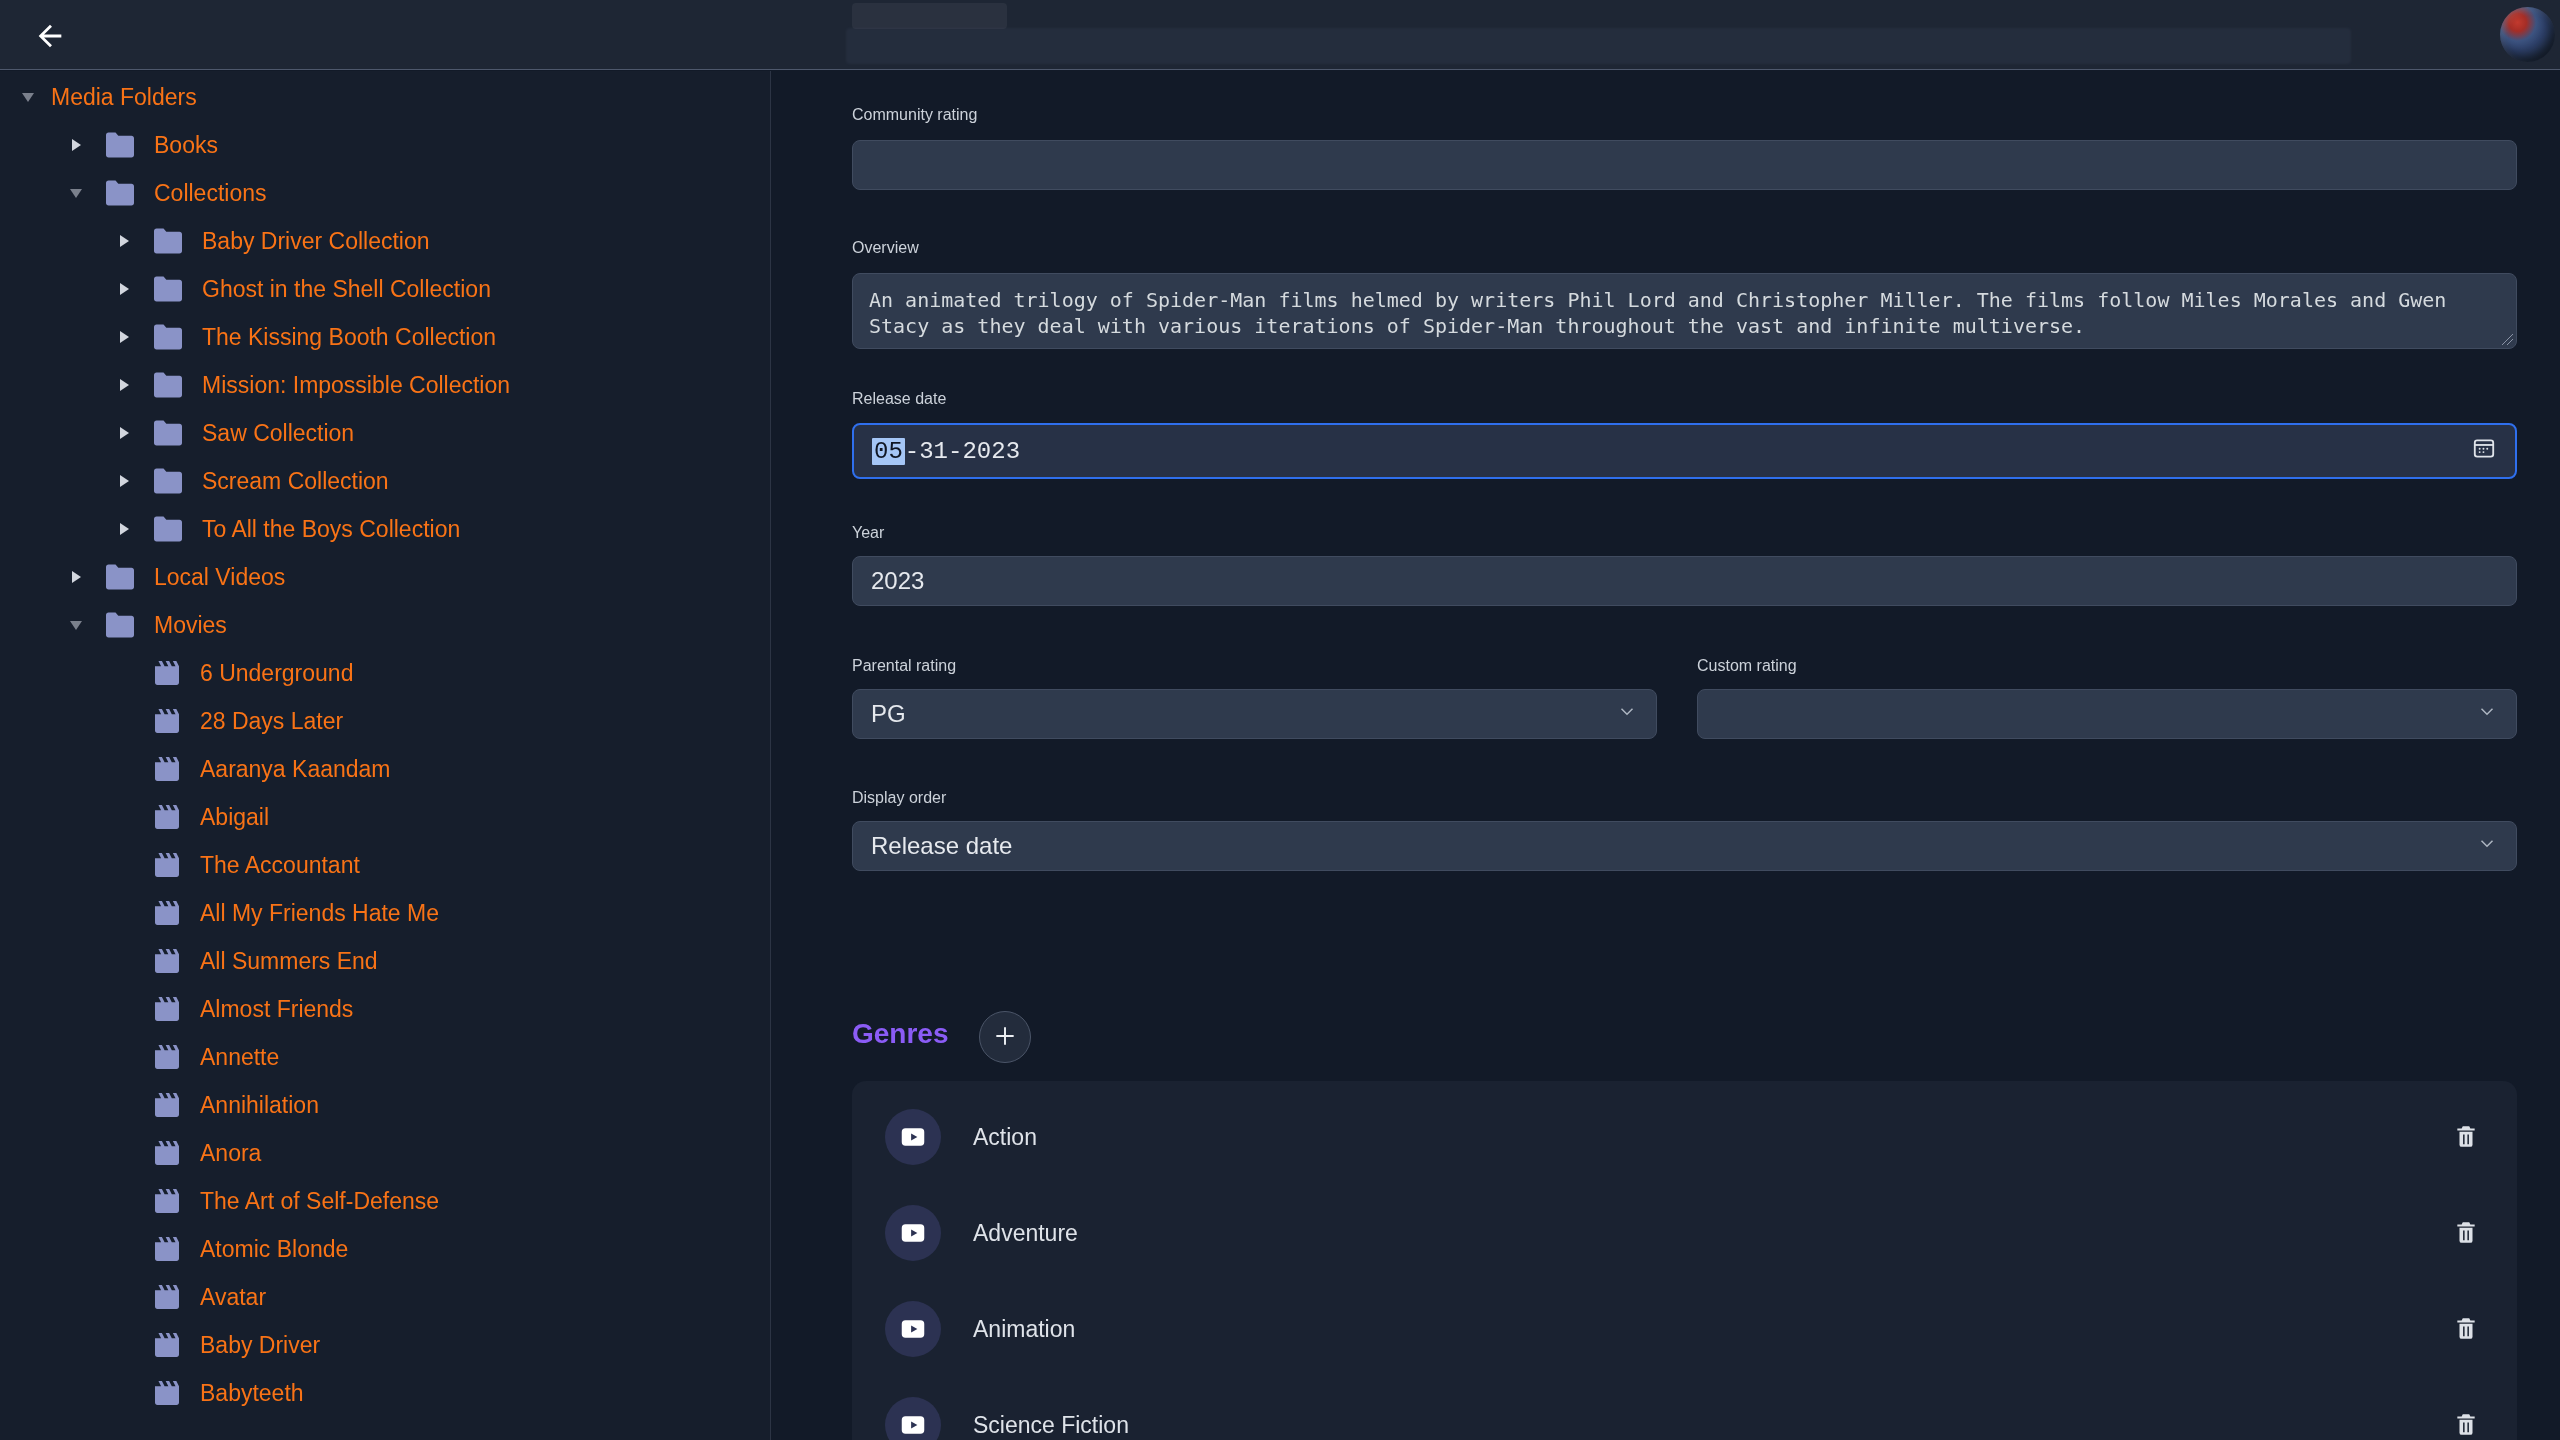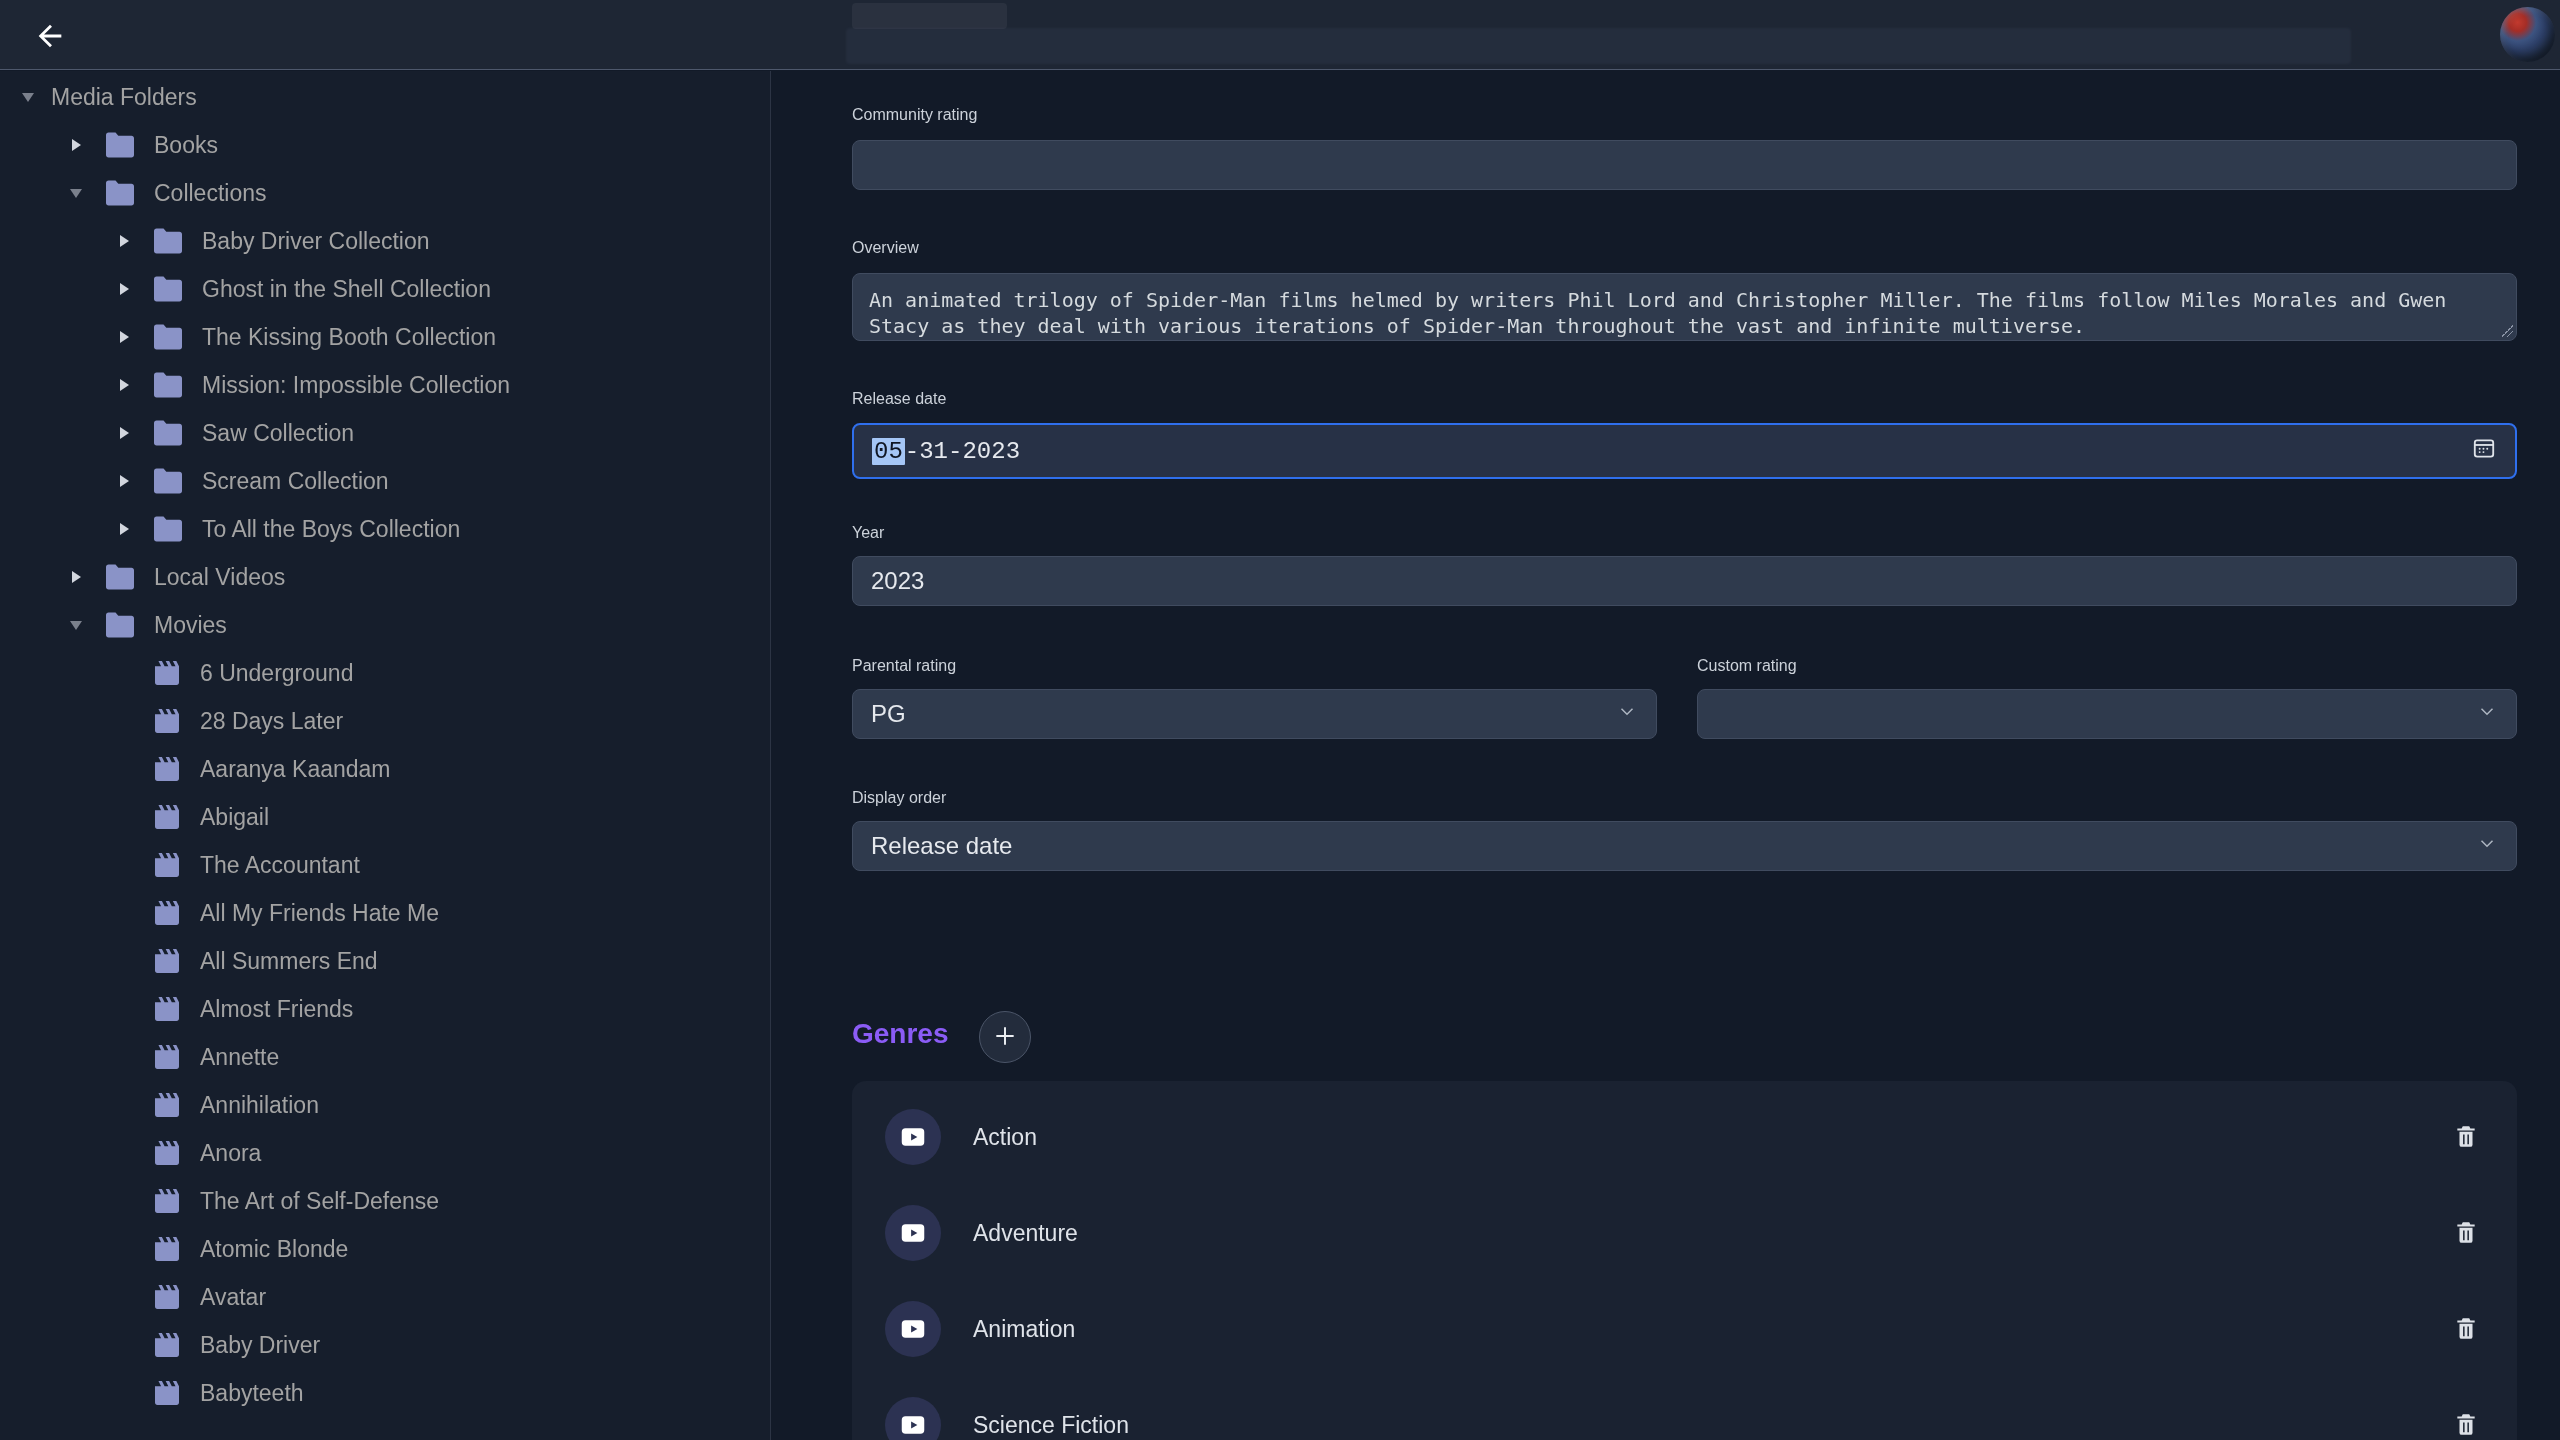--- a/index.html
+++ b/index.html
@@ -34,21 +34,21 @@
     background:rgba(125,145,180,.07);filter:blur(1px);
   }
   
   .sidebar{
     position:absolute;left:0;top:71px;width:771px;height:1369px;
     background:#161e2c;border-right:1px solid #2c3444;overflow:hidden;z-index:10;
     padding-top:2px;
   }
   .tree-row{
     height:48px;display:flex;align-items:center;cursor:pointer;
-    color:#a3a3a3;font-size:23px;white-space:nowrap;
+    color:#f97316;font-size:23px;white-space:nowrap;
   }
   .tree-row.selected{background:#3b4353;color:#ffffff;}
   .tree-row .exp-slot{width:24px;flex:0 0 24px;display:flex;align-items:center;justify-content:center;}
   .tree-row.lvl0{padding-left:16px;}
   .tree-row.lvl1{padding-left:64px;}
   .tree-row.lvl2{padding-left:112px;}
   .tri-collapsed{
     width:0;height:0;border-left:9px solid #d2d6de;
     border-top:6px solid transparent;border-bottom:6px solid transparent;
   }
@@ -390,21 +390,21 @@
     </nav>
 
   <div>
 
     <div class="field-label" style="left:852px;top:106px;">Community rating</div>
     <div class="tb" style="left:852px;top:140px;width:1665px;">
         <span></span>
       </div>
 
     <div class="field-label" style="left:852px;top:239px;">Overview</div>
-    <div class="textarea" style="left:852px;top:273px;width:1665px;height:68px;">
+    <div class="textarea" style="left:852px;top:273px;width:1665px;height:76px;">
       <span>An animated trilogy of Spider-Man films helmed by writers Phil Lord and Christopher Miller. The films follow Miles Morales and Gwen Stacy as they deal with various iterations of Spider-Man throughout the vast and infinite multiverse.</span>
       <span class="resize-corner"></span>
     </div>
 
     <div class="field-label" style="left:852px;top:390px;">Release date</div>
     <div class="tb focused" style="left:852px;top:423px;width:1665px;">
       <span style="flex:1;display:flex;align-items:center;">
         <span class="sel-seg">05</span>
           <span>-31-2023</span>
       </span>

